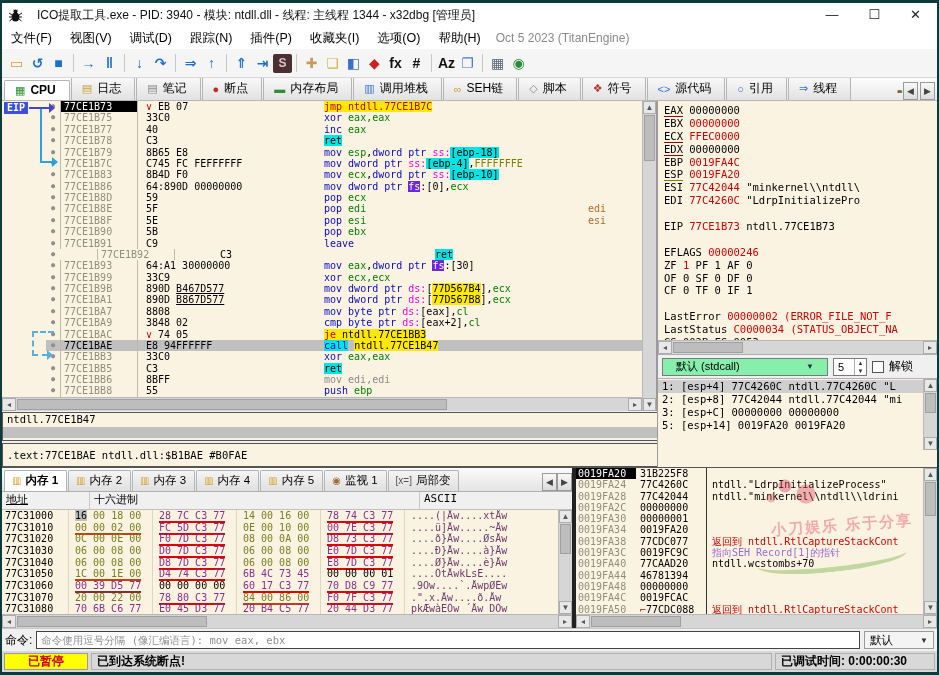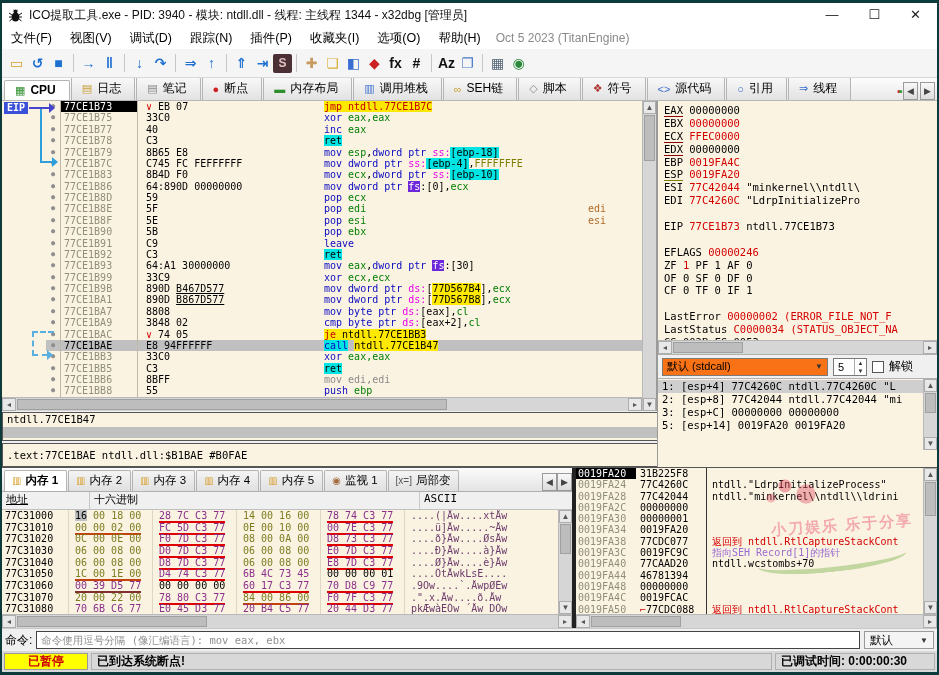--- a/index.html
+++ b/index.html
@@ -2,21 +2,21 @@
 <html><head>
 <meta charset="utf-8">
 <style>
   *{margin:0;padding:0;box-sizing:border-box}
   html,body{width:939px;height:675px;overflow:hidden;background:#0d3a3a;font-family:"Liberation Sans","DejaVu Sans",sans-serif}
   #win{position:relative;width:939px;height:675px;border:2px solid #0d3a3a;border-top-width:3px;border-bottom-width:3px;background:#f0f0f0;display:flex;flex-direction:column}
   .mono{font-family:"DejaVu Sans Mono","Liberation Mono",monospace}
 
   
   .titlebar{height:24px;background:#fff;display:flex;align-items:center;padding:0 6px;flex:0 0 auto}
-  .title-text{font-size:12px;color:#111;margin-left:6px;white-space:nowrap}
+  .title-text{font-size:12px;color:#111;margin-left:14px;white-space:nowrap}
   .wincontrols{margin-left:auto;display:flex;gap:30px;padding-right:10px;color:#222;font-size:13px}
   .wincontrols span{cursor:default;line-height:20px}
 
   
   .menubar{height:22px;background:#fff;display:flex;align-items:center;font-size:12.5px;color:#000;flex:0 0 auto}
   .mi{padding:0 9px;line-height:22px}
   .mdate{color:#8a8a8a;margin-left:6px;font-size:12px;white-space:nowrap}
 
   
   .toolbar{height:29px;background:#f5f5f5;border-bottom:1px solid #d8d8d8;display:flex;align-items:center;padding:0 4px;flex:0 0 auto}
@@ -76,21 +76,21 @@
   .iline{font-size:10.5px;line-height:13px;padding-left:4px;color:#000}
   .isel{height:11px;background:#c0c0c0;margin-top:1px}
   .statusline{height:24px;margin-top:2px;background:#fbf3e2;border:1px solid #555;border-right:none;font-size:10.5px;display:flex;align-items:center;padding-left:4px;color:#000}
 
   
   .regcol{flex:1;display:flex;flex-direction:column;background:#fbf3e2;border-left:1px solid #9a9a9a}
   .reghdr{height:18px;background:linear-gradient(#f4f4f4,#d8d8d8);border-bottom:1px solid #b0b0b0;text-align:center;font-size:12px;line-height:17px;color:#000}
   .regbody{height:239px;overflow:hidden;padding:3px 0 10px 6px;font-size:10.5px}
   .rrow{height:12.9px;line-height:12.9px;white-space:nowrap}
   .convbar{height:24px;background:#f0f0f0;border-top:1px solid #b0b0b0;display:flex;align-items:center;gap:5px;padding:0 4px}
-  .cselect{width:166px;height:18px;background:#f97316;border:1px solid #7a7a7a;font-size:11px;display:flex;align-items:center;padding:0 4px;justify-content:space-between}
+  .cselect{width:166px;height:18px;background:#86efac;border:1px solid #7a7a7a;font-size:11px;display:flex;align-items:center;padding:0 13px;justify-content:space-between}
   .cspin{width:34px;height:18px;background:#fff;border:1px solid #7a7a7a;font-size:11px;display:flex;align-items:center}
   .cspin .num{flex:1;padding-left:4px}
   .spinarrows{width:12px;display:flex;flex-direction:column;font-size:6px;line-height:8px;text-align:center;color:#333;border-left:1px solid #aaa}
   .cbox{width:12px;height:12px;background:#fff;border:1px solid #555}
   .clabel{font-size:12px}
   .args{height:71px;display:flex;border-top:1px solid #b0b0b0}
   .argrows{flex:1;overflow:hidden;padding-top:1px}
   .arow{height:13px;line-height:13px;font-size:10.5px;white-space:nowrap;padding-left:4px;color:#000}
   .arow.sel{background:#cfcfcf}
 
@@ -412,21 +412,21 @@
                 <span class="rowbody" style="display: flex; flex: 1 1 0%;">
                   <span class="dot">●</span>
                   <span class="addr">77CE1B91</span>
                   <span class="bytes"><span class="c-b">C9</span></span>
                   <span class="ins"><span class="c-k">leave</span></span>
                   <span class="cmt"></span>
                 </span>
               </div>
               <div class="drow">
                 <span class="gmargin"></span>
-                <span class="rowbody" style="display: flex; flex: 1 1 0%;">
+                <span class="rowbody" style="display: flex; flex: 1 1 0%; gap: 37px;">
                   <span class="dot">●</span>
                   <span class="addr">77CE1B92</span>
                   <span class="bytes"><span class="c-b">C3</span></span>
                   <span class="ins"><span class="c-cyb">ret</span></span>
                   <span class="cmt"></span>
                 </span>
               </div>
               <div class="drow">
                 <span class="gmargin"></span>
                 <span class="rowbody" style="display: flex; flex: 1 1 0%;">

